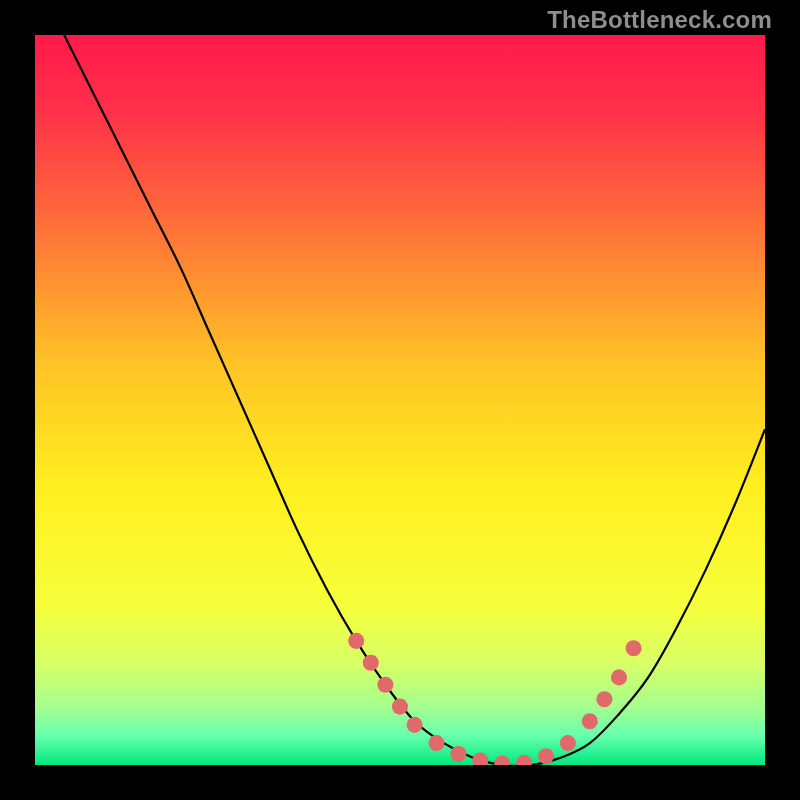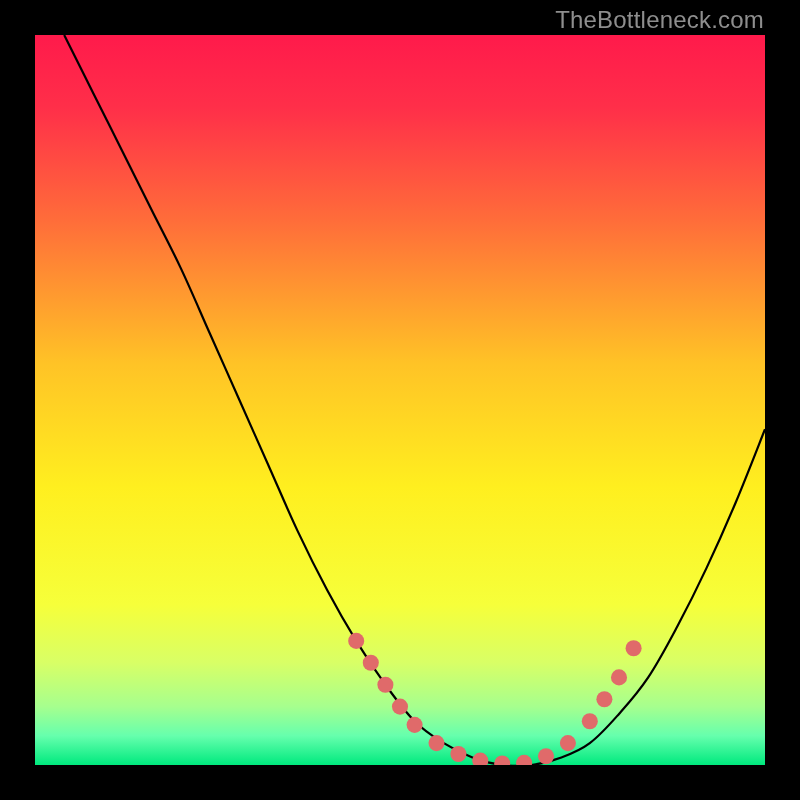--- a/index.html
+++ b/index.html
@@ -13,25 +13,26 @@
   .frame {
     position: absolute;
     left: 35px;
     top: 35px;
     width: 730px;
     height: 730px;
   }
   .attribution {
     position: absolute;
     top: 6px;
-    right: 36px;
+    right: 28px;
     font-family: Arial, Helvetica, sans-serif;
     font-size: 24px;
     color: #8e8e8e;
     letter-spacing: 0.2px;
+    font-weight: bold;
   }
   svg { display: block; }
 </style>
 </head>
 <body>
 
 <div class="attribution">TheBottleneck.com</div>
 
 <div class="frame">
   <svg id="chart-svg" width="730" height="730" viewBox="0 0 730 730">

